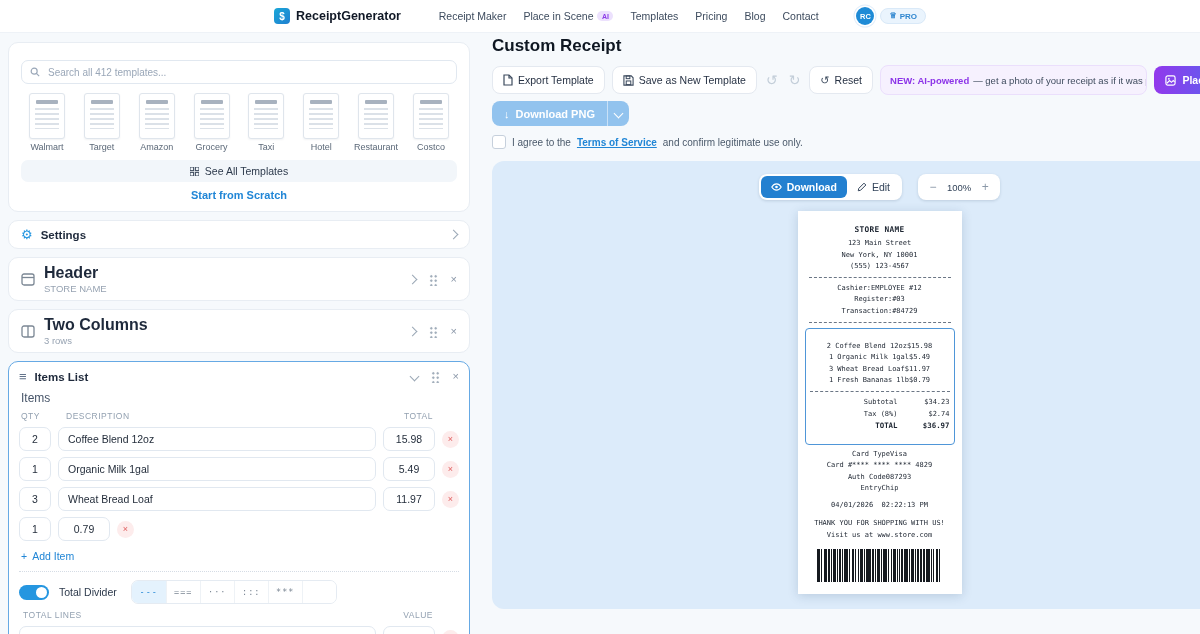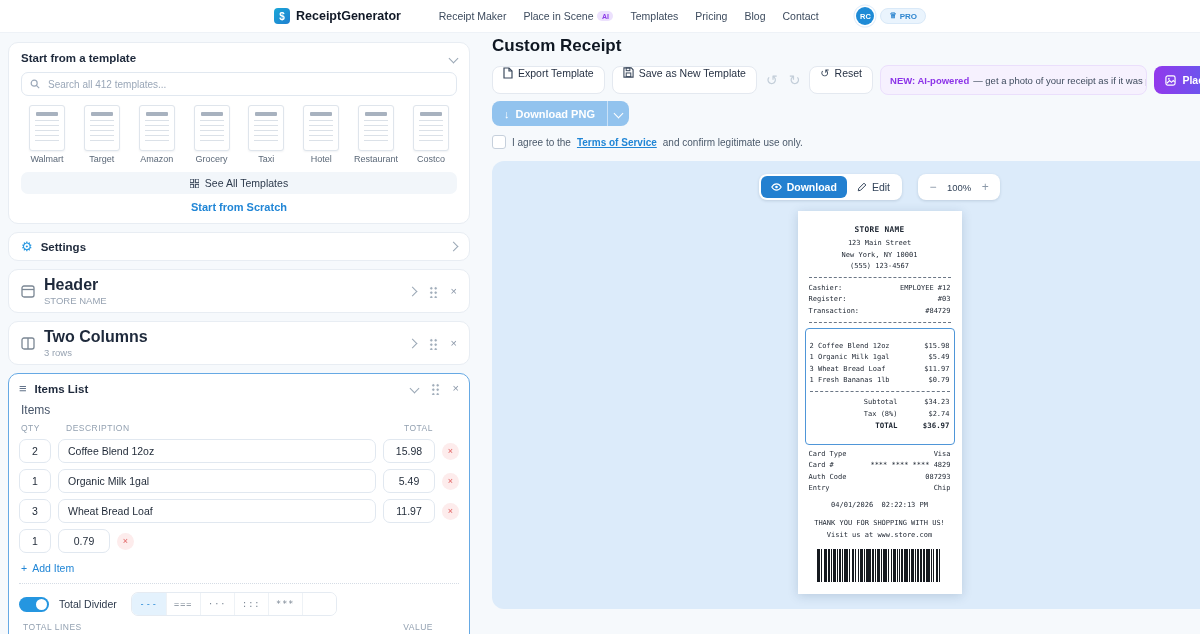--- a/index.html
+++ b/index.html
@@ -82,21 +82,21 @@
   .seg{display:flex;margin-left:4px;border:1px solid #e5ebf2;border-radius:7px;overflow:hidden;background:#fff}
   .seg button{width:34px;height:22px;font-size:8.5px;letter-spacing:1px;color:#7b8794;background:#fff;
               border:none;border-left:1px solid #eef2f6;cursor:pointer;font-family:"DejaVu Sans Mono",monospace}
   .seg button:first-child{border-left:none}
   .seg button.active{background:#e4f2fd;color:#2186d6}
   .chk{width:13px;height:13px;border:1px solid #c6d0dc;border-radius:3px;background:#fff;flex:none;cursor:pointer}
   
   .main{position:absolute;left:492px;top:36px;width:775px}
   h1{margin:0;font-size:17px;color:#0f1722}
   .toolbar{display:flex;align-items:center;gap:7px;margin-top:9px}
-  .btn{display:flex;gap:5px;height:28px;padding:0 10px;background:#fff;border:1px solid #e4e9f0;
+  .btn{display:flex;align-items:center;gap:5px;height:28px;padding:0 10px;background:#fff;border:1px solid #e4e9f0;
        border-radius:8px;font-size:10.5px;color:#273244;cursor:pointer;white-space:nowrap;flex:none}
   .icon-btn{color:#c3ced9;font-size:14px;background:none;border:none;padding:0 2px;cursor:pointer;flex:none}
   .new-pill{height:28px;display:flex;align-items:center;gap:4px;padding:0 9px;background:#f6f1fe;border:1px solid #ebdffc;
             border-radius:8px;font-size:9.5px;color:#3f4c5e;white-space:nowrap;overflow:hidden}
   .new-badge{color:#8c34e8;font-weight:bold}
   .place-btn{height:28px;display:flex;align-items:center;gap:6px;padding:0 11px;border:none;border-radius:8px;flex:none;
              background:linear-gradient(90deg,#9238ec,#3a7bf0);color:#fff;font-size:10.5px;font-weight:bold;cursor:pointer}
   .dl-row{margin-top:6px;display:flex;width:max-content}
   .dl-btn{height:25px;display:flex;align-items:center;gap:6px;padding:0 12px;background:#92c3ee;color:#fff;font-size:11px;
           font-weight:bold;border:none;border-radius:8px 0 0 8px;cursor:pointer}
@@ -116,21 +116,21 @@
   .zoom-pill{display:flex;align-items:center;background:#fff;border-radius:8px;height:26px;padding:0 5px;
              box-shadow:0 1px 3px rgba(16,42,67,.15)}
   .zoom-btn{width:20px;text-align:center;color:#8b98a8;font-size:12px;border:none;background:none;cursor:pointer}
   .zoom-val{font-size:9.5px;color:#33445a;padding:0 4px}
   
   .receipt{width:164px;margin:11px auto 0;background:#fff;box-shadow:0 2px 10px rgba(30,60,100,.18);
            padding:13px 11px 12px;font-family:"DejaVu Sans Mono",monospace;font-size:7px;color:#1c2430;box-sizing:border-box}
   .r-c{text-align:center;line-height:1.6}
   .r-name{font-weight:bold;font-size:7.8px;letter-spacing:.3px;margin-bottom:2px}
   .r-dash{border-top:1px dashed #6b7685;margin:5px 0}
-  .r-row{display:flex;justify-content:space-between;line-height:1.62}
+  .r-row{display:flex;justify-content:center;line-height:1.62}
   .r-box{border:1px solid #4f96d8;border-radius:4px;margin:4px -4px;padding:12px 4px}
   .r-trow{display:flex;line-height:1.62}
   .r-trow .tl{flex:1;text-align:right;padding-right:12px}
   .r-trow .tv{width:40px;text-align:right}
   .r-grand{font-weight:bold;font-size:7.4px}
   .r-dt{margin-top:6px;white-space:pre;text-align:center;line-height:1.6}
   .r-f1{margin-top:7px}
   .barcode{height:33px;margin:8px auto 0;display:flex;justify-content:center;align-items:stretch}
   .barcode span{display:block;height:100%;background:#15191f;margin-right:1.1px}
 </style>
@@ -162,24 +162,20 @@
         <span class="crown">♕</span>
         <span>PRO</span>
       </div>
     </div>
   </div>
 </header>
 
 <aside class="sidebar">
 
   <section class="card pad">
-    <div class="hdr-row">
-      <span class="sec-title">Start from a template</span>
-      <span class="chev down"></span>
-    </div>
     <div class="search">
       <svg width="10" height="10" viewBox="0 0 12 12">
           <circle cx="5" cy="5" r="3.6" fill="none" stroke="#9aa7b8" stroke-width="1.4"></circle>
           <line x1="8" y1="8" x2="11" y2="11" stroke="#9aa7b8" stroke-width="1.4"></line>
         </svg>
       <input type="text" placeholder="Search all 412 templates..." style="">
     </div>
     <div class="thumbs">
       <div class="tpl">
           <div class="tpl-img"></div>

